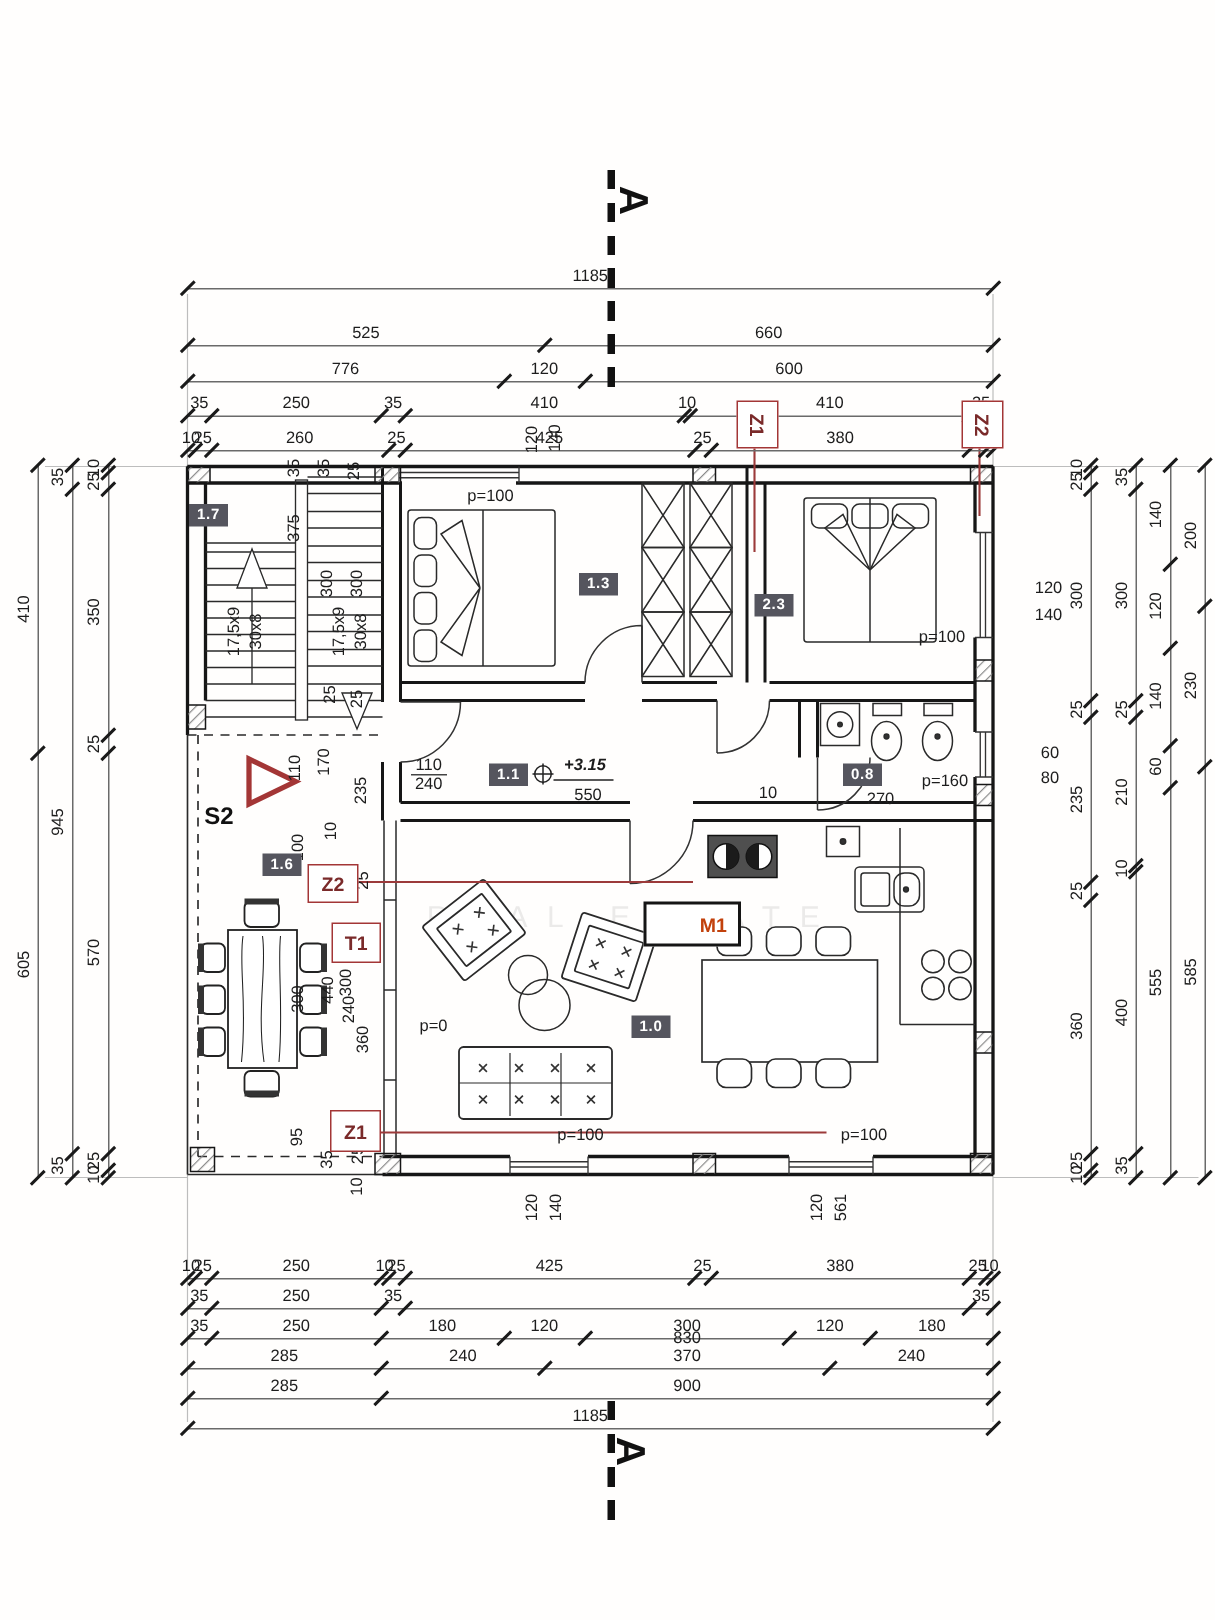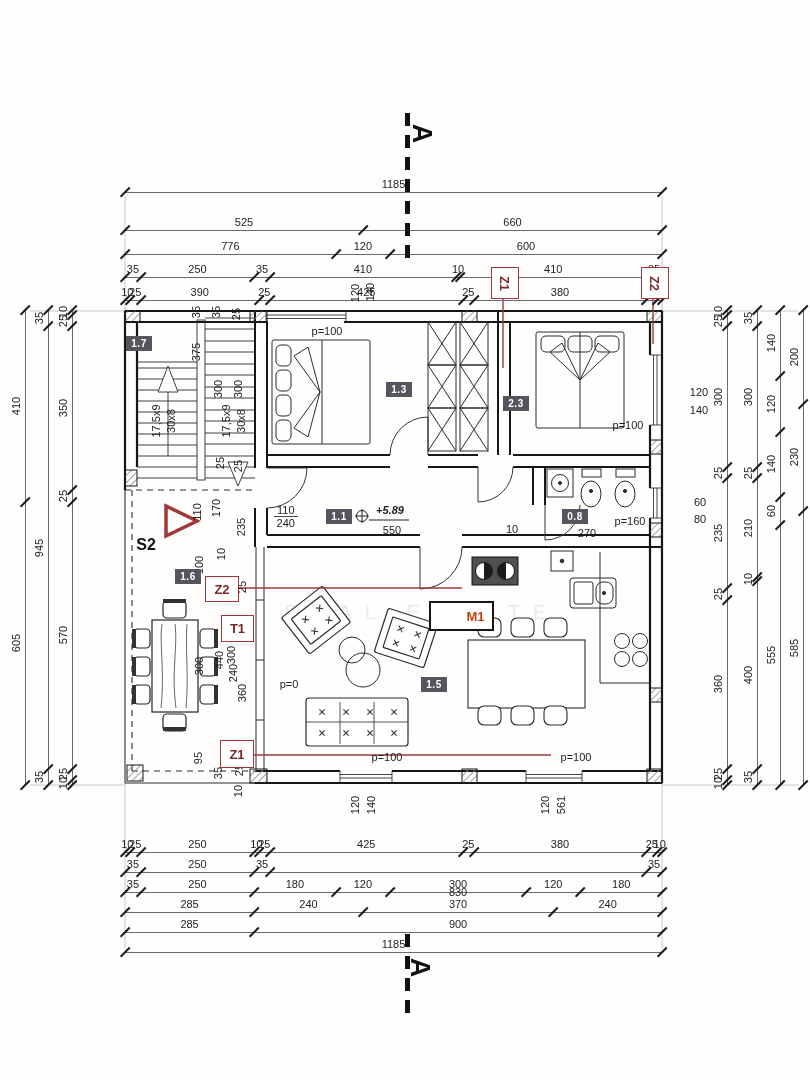--- a/index.html
+++ b/index.html
@@ -300,23 +300,23 @@
       <span>M1</span>
     </div>
   <span class="lbl s2txt" style="left:146px;top:545px">S2</span>
 
   <div class="badge" style="left:126px;top:336px">1.7</div>
   <div class="badge" style="left:386px;top:382px">1.3</div>
   <div class="badge" style="left:503px;top:396px">2.3</div>
   <div class="badge" style="left:326px;top:509px">1.1</div>
   <div class="badge" style="left:562px;top:509px">0.8</div>
   <div class="badge" style="left:175px;top:569px">1.6</div>
-  <div class="badge" style="left:421px;top:677px">1.5</div>
-
-  <span class="lbl ital" style="left:390px;top:510px;font-weight:bold">+5.89</span>
+  <div class="badge" style="left:421px;top:677px">1.0</div>
+
+  <span class="lbl ital" style="left:390px;top:510px;font-weight:bold">+3.15</span>
   <span class="lbl" style="left:392px;top:530px">550</span>
   <div class="frac" style="left:274px;top:504px">
     <span class="ftop">110</span>
     <span>240</span>
   </div>
 
 <span class="lbl" style="left: 327px; top: 331px;">p=100</span>
     <span class="lbl" style="left: 628px; top: 425px;">p=100</span>
     <span class="lbl" style="left: 387px; top: 757px;">p=100</span>
     <span class="lbl" style="left: 576px; top: 757px;">p=100</span>
@@ -394,21 +394,21 @@
     <span class="dim-label" style="left: 553.241px; top: 269px;">410</span>
     <span class="dim-tick" style="left: 646.139px; top: 277px;"></span>
     <span class="dim-label" style="left: 654.07px; top: 269px;">35</span>
     <span class="dim-tick" style="left: 662px; top: 277px;"></span>
     <span class="dim-line" style="left: 125px; top: 300px; width: 537px; height: 1px;"></span>
     <span class="dim-tick" style="left: 125px; top: 300px;"></span>
     <span class="dim-label" style="left: 127.266px; top: 292px;">10</span>
     <span class="dim-tick" style="left: 129.532px; top: 300px;"></span>
     <span class="dim-label" style="left: 135.196px; top: 292px;">25</span>
     <span class="dim-tick" style="left: 140.861px; top: 300px;"></span>
-    <span class="dim-label" style="left: 199.772px; top: 292px;">390</span>
+    <span class="dim-label" style="left: 199.772px; top: 292px;">260</span>
     <span class="dim-tick" style="left: 258.684px; top: 300px;"></span>
     <span class="dim-label" style="left: 264.348px; top: 292px;">25</span>
     <span class="dim-tick" style="left: 270.013px; top: 300px;"></span>
     <span class="dim-label" style="left: 366.31px; top: 292px;">425</span>
     <span class="dim-tick" style="left: 462.608px; top: 300px;"></span>
     <span class="dim-label" style="left: 468.272px; top: 292px;">25</span>
     <span class="dim-tick" style="left: 473.937px; top: 300px;"></span>
     <span class="dim-label" style="left: 560.038px; top: 292px;">380</span>
     <span class="dim-tick" style="left: 646.139px; top: 300px;"></span>
     <span class="dim-label" style="left: 651.804px; top: 292px;">25</span>

